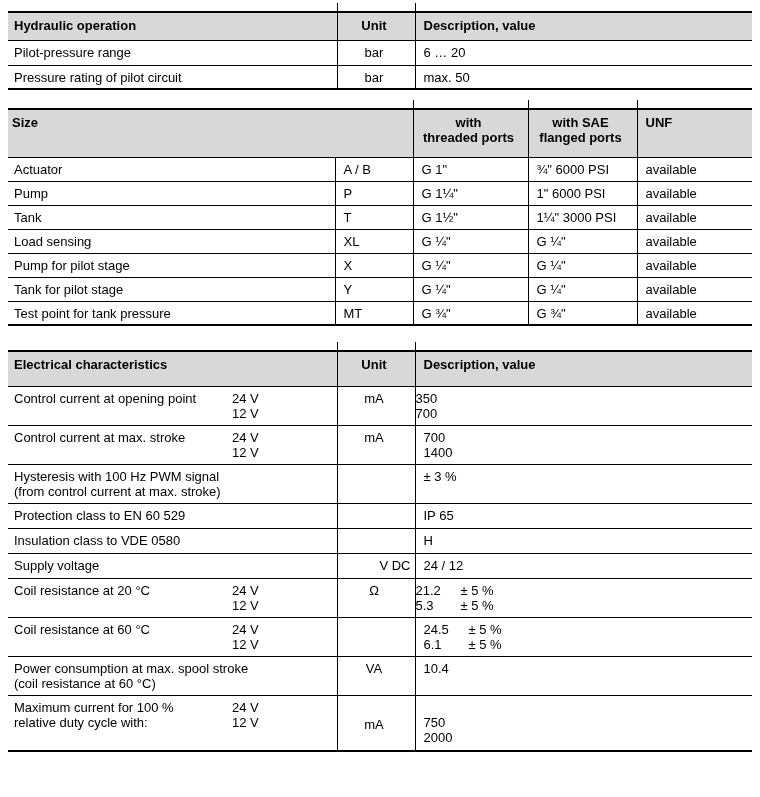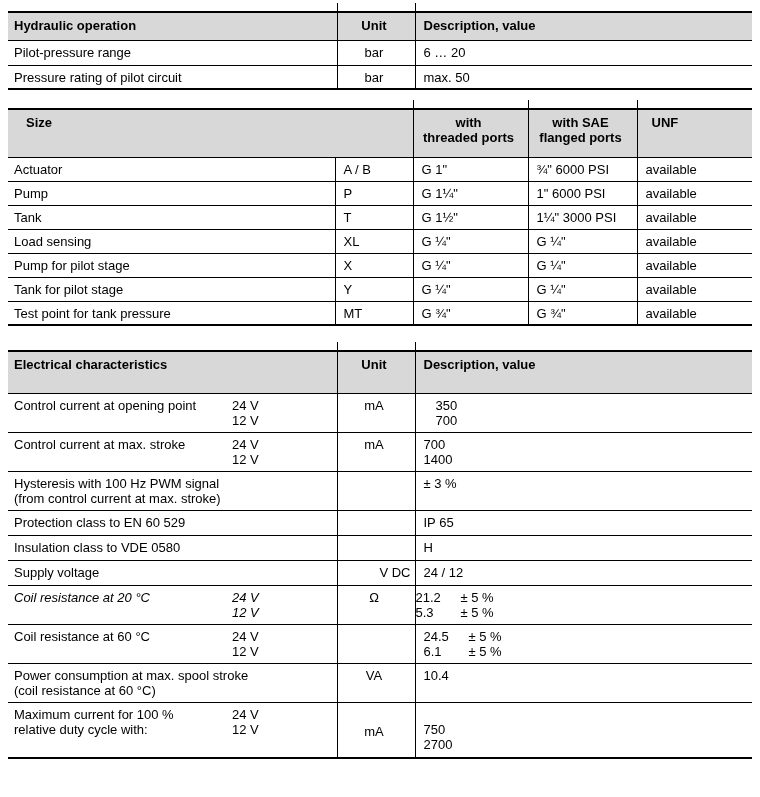--- a/index.html
+++ b/index.html
@@ -106,32 +106,32 @@
     <table style="width: 744px;">
         <colgroup>
           <col style="width: 327px;">
           <col style="width: 78px;">
           <col style="width: 115px;">
           <col style="width: 109px;">
           <col style="width: 115px;">
         </colgroup>
         <thead>
           <tr style="height: 48px;">
-            <th colspan="2" style="padding-left: 18px; margin-left: 48px;">
+            <th colspan="2" style="padding-left: 4px; margin-left: 48px;">
               <div class="line">Size</div>
             </th>
             <th class="bl" style="text-align: center; padding-left: 0px;">
               <div class="line">with</div>
               <div class="line">threaded ports</div>
             </th>
             <th class="bl" style="text-align: center; padding-left: 0px;">
               <div class="line">with SAE</div>
               <div class="line">flanged ports</div>
             </th>
-            <th class="bl" style="padding-left: 14px;">
+            <th class="bl" style="padding-left: 8px;">
               <div class="line">UNF</div>
             </th>
           </tr>
         </thead>
         <tbody>
           <tr style="height: 24px;">
             <td style="padding-left: 6px;">
               <div class="line">Actuator</div>
             </td>
             <td class="bl" style="padding-left: 8px;">
@@ -257,42 +257,42 @@
         <div class="stub" style="left: 329px;"></div>
         <div class="stub" style="left: 407px;"></div>
       </div>
     <table style="width: 744px;">
         <colgroup>
           <col style="width: 329px;">
           <col style="width: 78px;">
           <col style="width: 337px;">
         </colgroup>
         <thead>
-          <tr style="height: 42px;">
+          <tr style="height: 35px;">
             <th style="padding-left: 6px;">
               <div class="line">Electrical characteristics</div>
             </th>
             <th class="bl br" style="text-align: center; padding-left: 0px;">
               <div class="line">Unit</div>
             </th>
             <th style="padding-left: 8px;">
               <div class="line">Description, value</div>
             </th>
           </tr>
         </thead>
         <tbody>
           <tr style="height: 39px;">
             <td style="padding-left: 6px;">
               <div class="line"><span class="main" style="min-width: 218px;">Control current at opening point</span><span>24 V</span></div>
               <div class="line"><span class="main" style="min-width: 218px;"></span><span>12 V</span></div>
             </td>
             <td class="bl br" style="text-align: center; padding-left: 0px;">
               <div class="line">mA</div>
             </td>
-            <td style="padding-left: 20px;">
+            <td style="padding-left: 0;">
               <div class="line">350</div>
               <div class="line">700</div>
             </td>
           </tr>
           <tr style="height: 39px;">
             <td style="padding-left: 6px;">
               <div class="line"><span class="main" style="min-width: 218px;">Control current at max. stroke</span><span>24 V</span></div>
               <div class="line"><span class="main" style="min-width: 218px;"></span><span>12 V</span></div>
             </td>
             <td class="bl br" style="text-align: center; padding-left: 0px;">
@@ -342,21 +342,21 @@
               <div class="line">Supply voltage</div>
             </td>
             <td class="bl br" style="text-align: right; padding-left: 0px;">
               <div class="line">V DC</div>
             </td>
             <td style="padding-left: 8px;">
               <div class="line">24  /  12</div>
             </td>
           </tr>
           <tr style="height: 39px;">
-            <td style="padding-left: 6px; font-style: italic;">
+            <td style="padding-left: 6px;">
               <div class="line"><span class="main" style="min-width: 218px;">Coil resistance at 20 °C</span><span>24 V</span></div>
               <div class="line"><span class="main" style="min-width: 218px;"></span><span>12 V</span></div>
             </td>
             <td class="bl br" style="text-align: center; padding-left: 0px;">
               <div class="line">Ω</div>
             </td>
             <td style="padding-left: 0;">
               <div class="line"><span class="main" style="min-width: 45px;">21.2</span><span>± 5 %</span></div>
               <div class="line"><span class="main" style="min-width: 45px;">5.3</span><span>± 5 %</span></div>
             </td>
@@ -389,19 +389,19 @@
           <tr style="height: 56px;">
             <td style="padding-left: 6px;">
               <div class="line"><span class="main" style="min-width: 218px;">Maximum current for 100 %</span><span>24 V</span></div>
               <div class="line"><span class="main" style="min-width: 218px;">relative duty cycle with:</span><span>12 V</span></div>
             </td>
             <td class="bl br v-middle" style="text-align: center; padding-left: 0px;">
               <div class="line">mA</div>
             </td>
             <td class="v-bottom" style="padding-left: 8px;">
               <div class="line">750</div>
-              <div class="line">2700</div>
+              <div class="line">2000</div>
             </td>
           </tr>
         </tbody>
       </table>
   </div>
 </div>
 
 </body></html>

